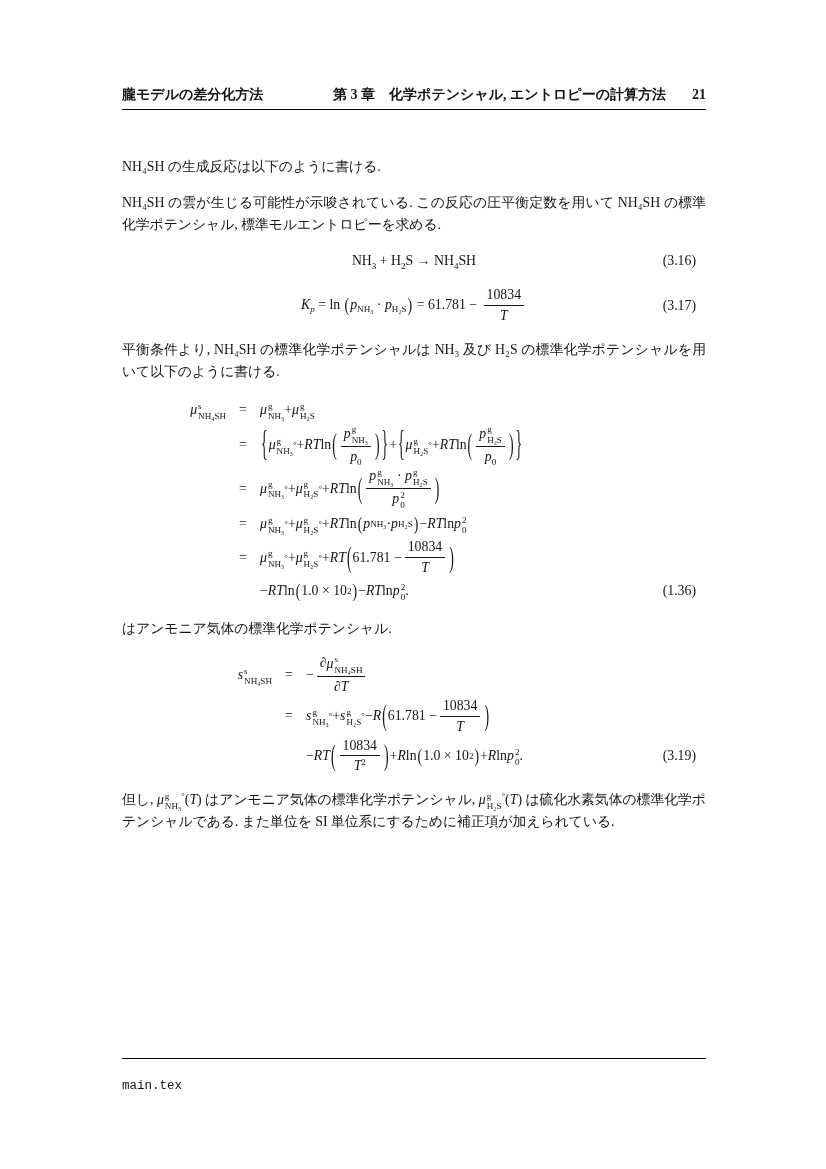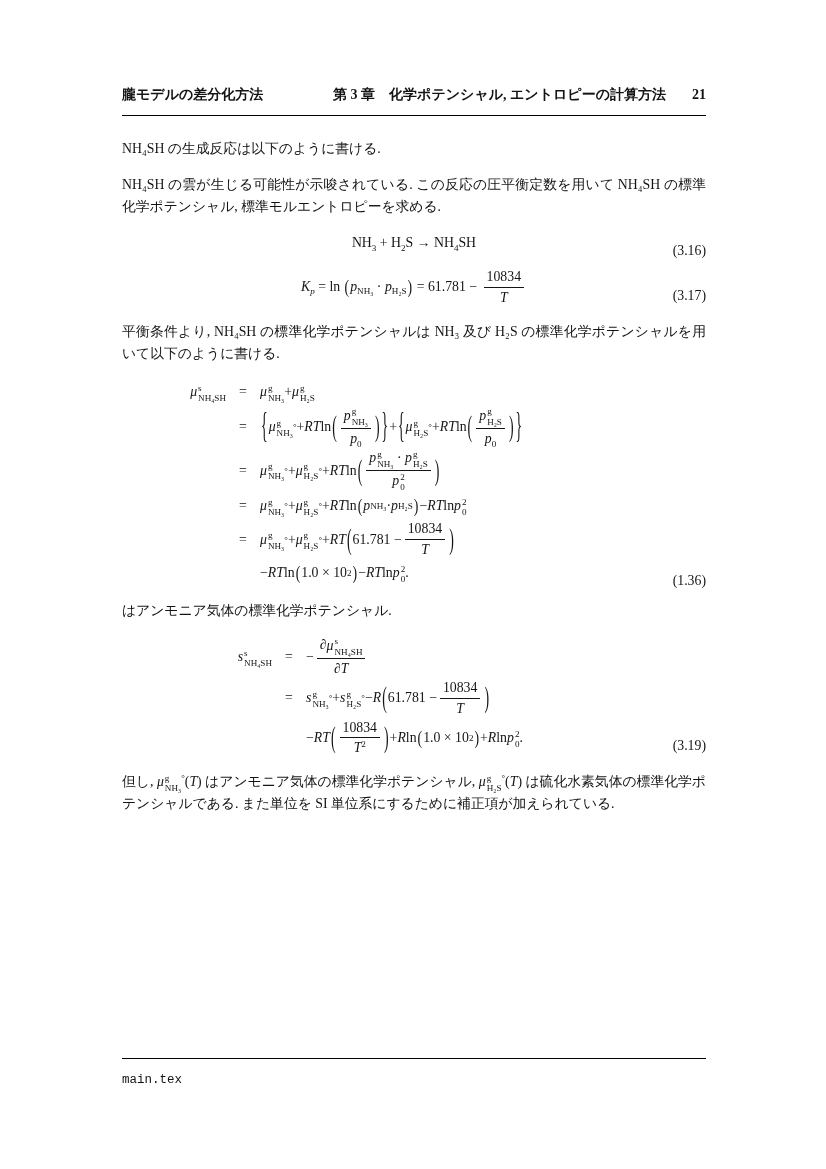--- a/index.html
+++ b/index.html
@@ -10,32 +10,32 @@
     overflow:hidden;
   }
   .content {
     position:absolute; left:122px; top:86px; width:584px;
     font-size:13.8px; line-height:1.6; text-align:justify;
   }
   
   .pagehead {
     display:flex; align-items:baseline;
     font-weight:bold; font-size:14px; line-height:1.3;
-    border-bottom:1.4px solid #000; padding-bottom:11px; margin-bottom:22px;
+    border-bottom:1.4px solid #000; padding-bottom:5px; margin-bottom:46px;
     text-align:left; white-space:nowrap;
   }
   .head-chapter { margin-left:auto; }
   .head-page { margin-left:26px; }
 
   .para { margin:0 0 14px 0; }
 
   
   .eq { position:relative; margin:2px 0 14px 0; }
   .ecenter { display:block; text-align:center; white-space:nowrap; }
-  .eqtag { position:absolute; right:0; top:50%; transform:translateY(-50%); font-style:normal;margin-top:8px; }
+  .eqtag { position:absolute; right:10px; top:50%; transform:translateY(-50%); font-style:normal; }
 
   .arow { display:flex; align-items:center; position:relative; margin:1px 0; min-height:26px; white-space:nowrap; text-align:left; }
   .cl { width:104px; display:flex; justify-content:flex-end; align-items:center; }
   .ce { width:34px; text-align:center; flex:none; }
   .cr { width:446px; display:flex; align-items:center; }
   .eq-319 .cl { width:150px; }
   .eq-319 .cr { width:400px; }
 
   
   .it { font-style:italic; }
@@ -54,21 +54,21 @@
     display:inline-flex; flex-direction:column; align-items:center;
     vertical-align:middle; margin:0 3px; line-height:1.3; text-align:left;
   }
   .frac .fn { padding:0 3px 1px 3px; border-bottom:1px solid #141414; }
   .frac .fd { padding:1px 3px 0 3px; }
   .big { display:inline-block; margin:0 1px; font-style:normal; }
 
   
   .pagefoot {
     position:absolute; left:122px; top:1058px; width:584px;
-    border-top:1.2px solid #000; padding-top:14px;
+    border-top:1.2px solid #000; padding-top:20px;
     display:flex; justify-content:space-between; align-items:baseline;
     font-size:13px;
   }
   .foot-file { font-family:"Liberation Mono","DejaVu Sans Mono",monospace; font-size:12.5px; }
 </style>
 </head>
 <body>
 
 <div class="page">
   <div class="content">

